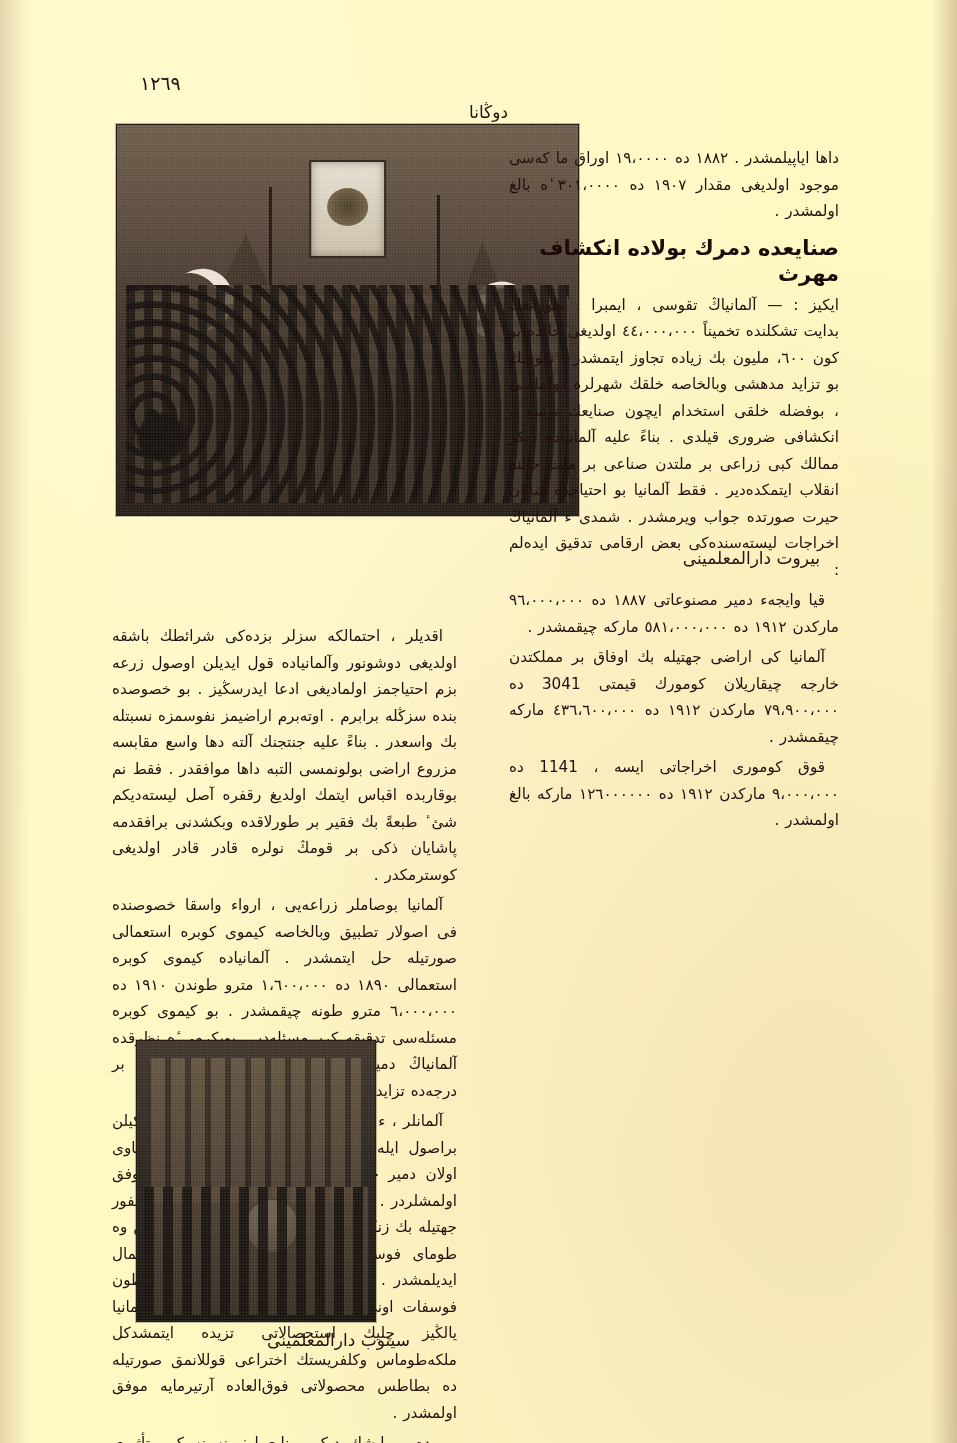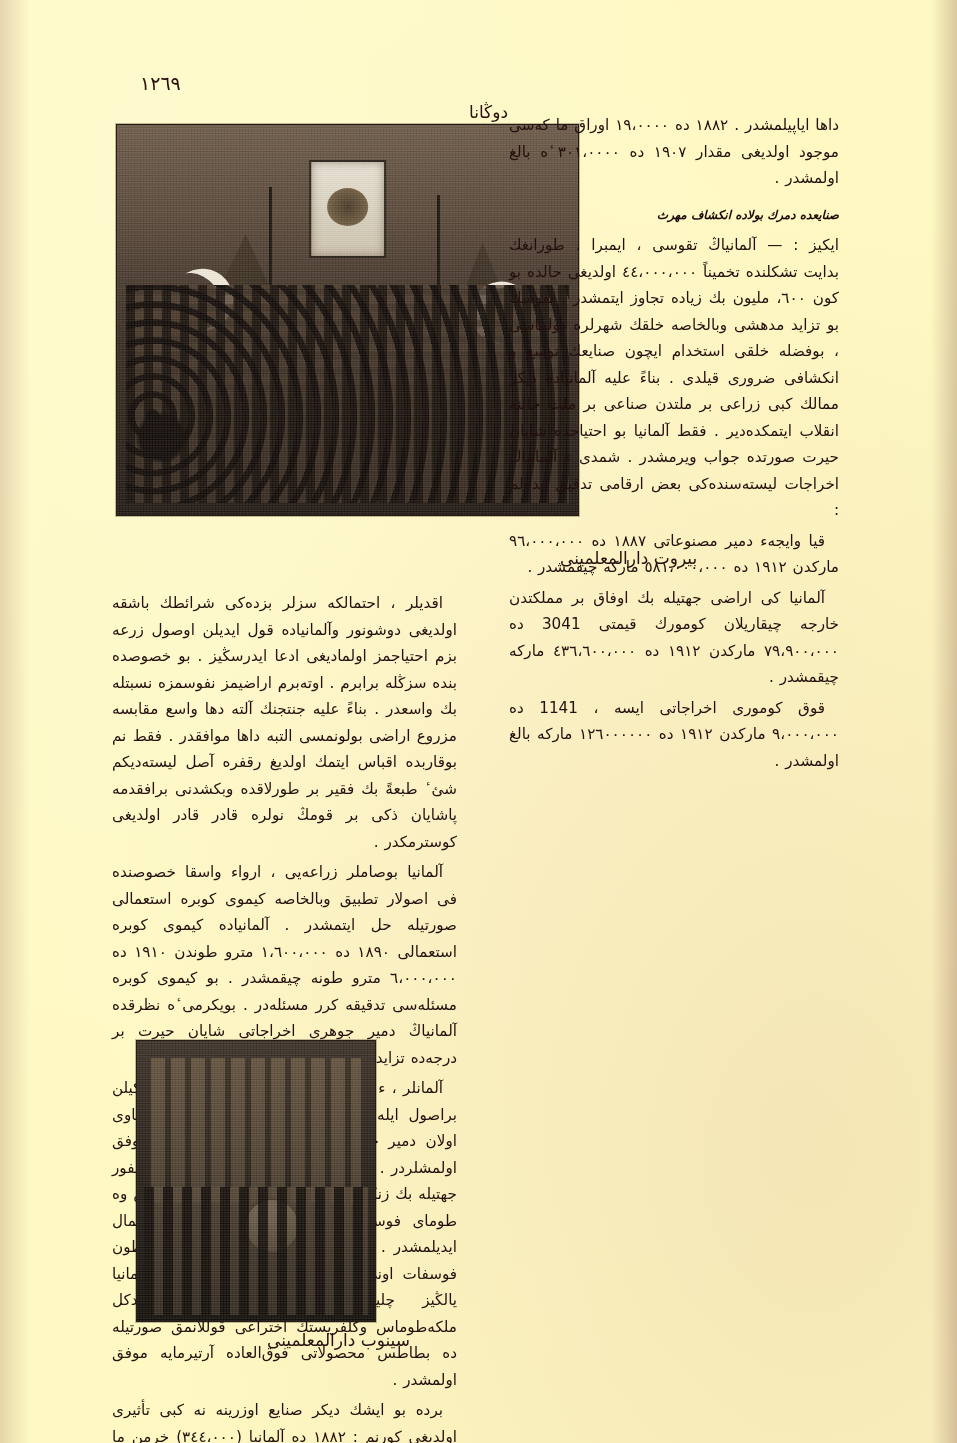--- a/index.html
+++ b/index.html
@@ -86,20 +86,21 @@
 
   
   .col {
     position: absolute;
     direction: rtl;
     text-align: justify;
     color: #23100f;
     font-size: 15.2px;
     line-height: 26.5px;
     font-family: "DejaVu Sans", sans-serif;
+    margin-top: 33px;
   }
   .col-right {
     top: 112px;
     right: 118px;
     width: 330px;
   }
   .col-left {
     top: 590px;
     left: 112px;
     width: 345px;
@@ -108,26 +109,25 @@
   .para {
     margin: 0 0 4px 0;
     text-align: justify;
     text-align-last: right;
     word-spacing: 1px;
   }
   .para.indent-first {
     text-indent: 14px;
   }
   .subhead {
-    font-size: 12px;
+    font-size: 21px;
     font-weight: bold;
     margin: 10px 0 4px 0;
     text-align: right;
     color: #1d0b0a;
-    font-style: italic;
   }
 
   
   .figure {
     position: absolute;
   }
   .photo {
     position: relative;
     overflow: hidden;
     background: #2a2018;
@@ -156,21 +156,21 @@
     position: absolute;
     direction: rtl;
     font-size: 17px;
     color: #23100f;
     font-family: "DejaVu Sans", sans-serif;
   }
   .cap-top {
     top: 548px;
     left: 560px;
     width: 260px;
-    text-align: left;
+    text-align: right;
   }
   .cap-bottom {
     top: 1330px;
     left: 190px;
     width: 220px;
     text-align: right;
   }
 
   
   .halftone {

